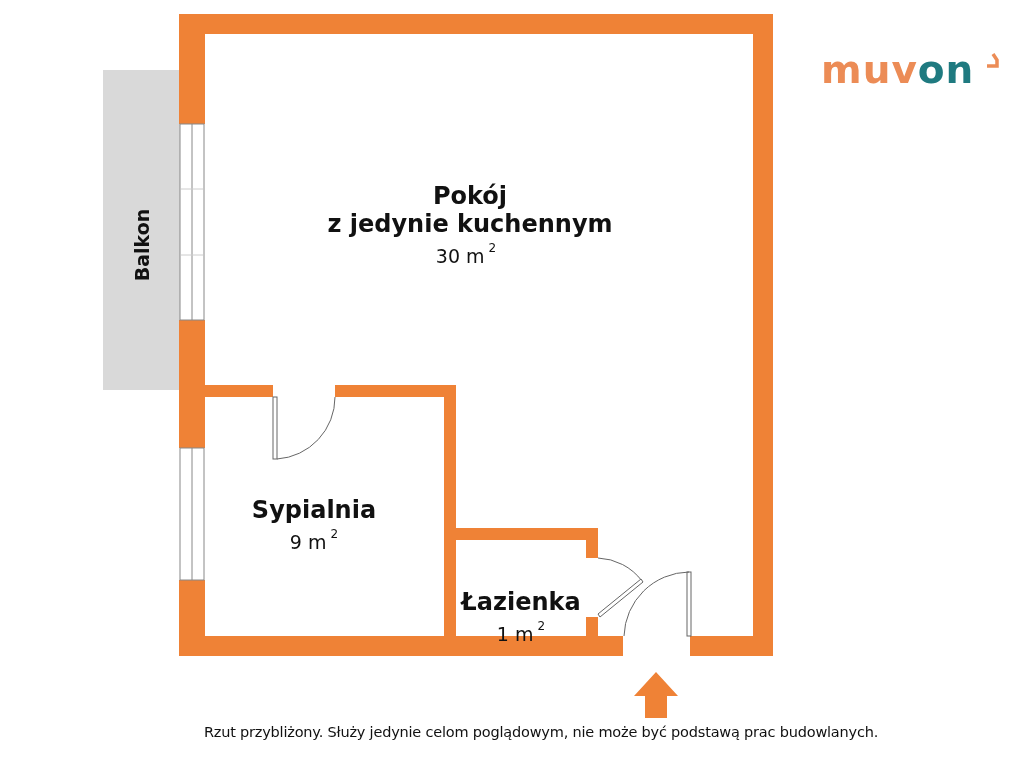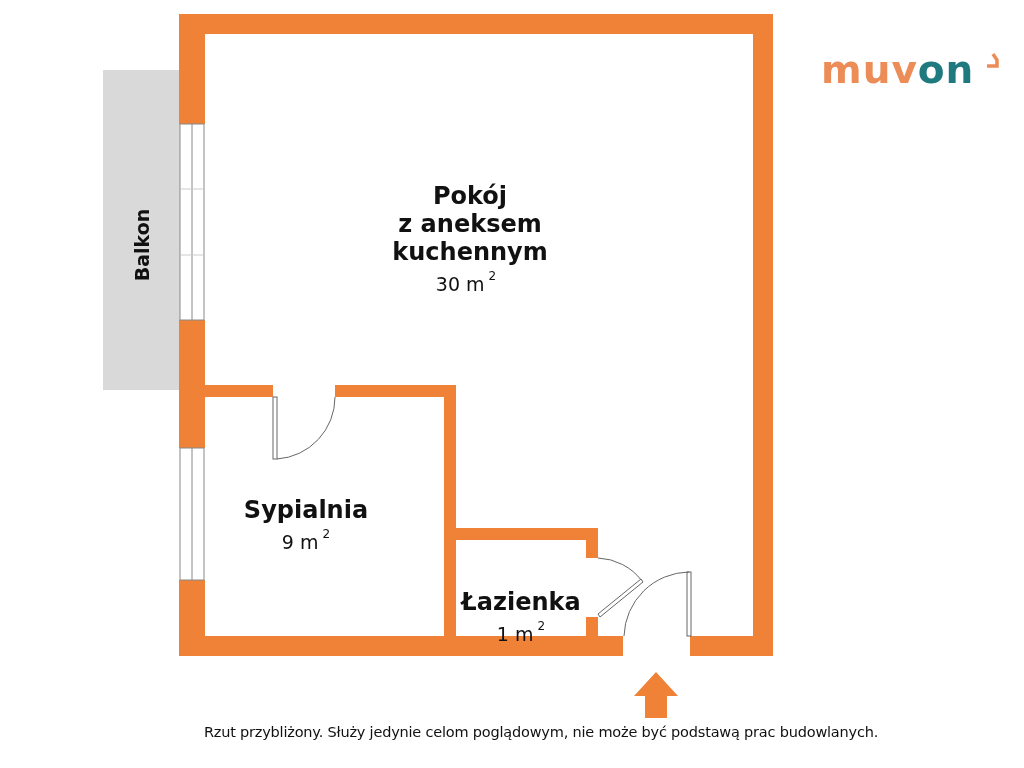--- a/index.html
+++ b/index.html
@@ -77,27 +77,27 @@
 
   <polygon fill="#ef8236" points="656,672 678,696 667,696 667,718 645,718 645,696 634,696"></polygon>
 </svg>
 
 <div class="balcony-label">
   <span>Balkon</span>
 </div>
 
 <div class="room-label" style="left:320px; top:182px; width:300px;">
   <div class="room-name">Pokój</div>
-  <div class="room-name">z aneksem kuchennym</div>
+  <div class="room-name">z jedynie kuchennym</div>
   <div class="room-area" style="margin-left:-8px;">
     <span>30 m</span><sup>2</sup>
   </div>
 </div>
 
-<div class="room-label" style="left:236px; top:496px; width:140px;">
+<div class="room-label" style="left:244px; top:496px; width:140px;">
   <div class="room-name">Sypialnia</div>
   <div class="room-area">
     <span>9 m</span><sup>2</sup>
   </div>
 </div>
 
 <div class="room-label" style="left:456px; top:588px; width:130px;">
   <div class="room-name">Łazienka</div>
   <div class="room-area">
     <span>1 m</span><sup>2</sup>

